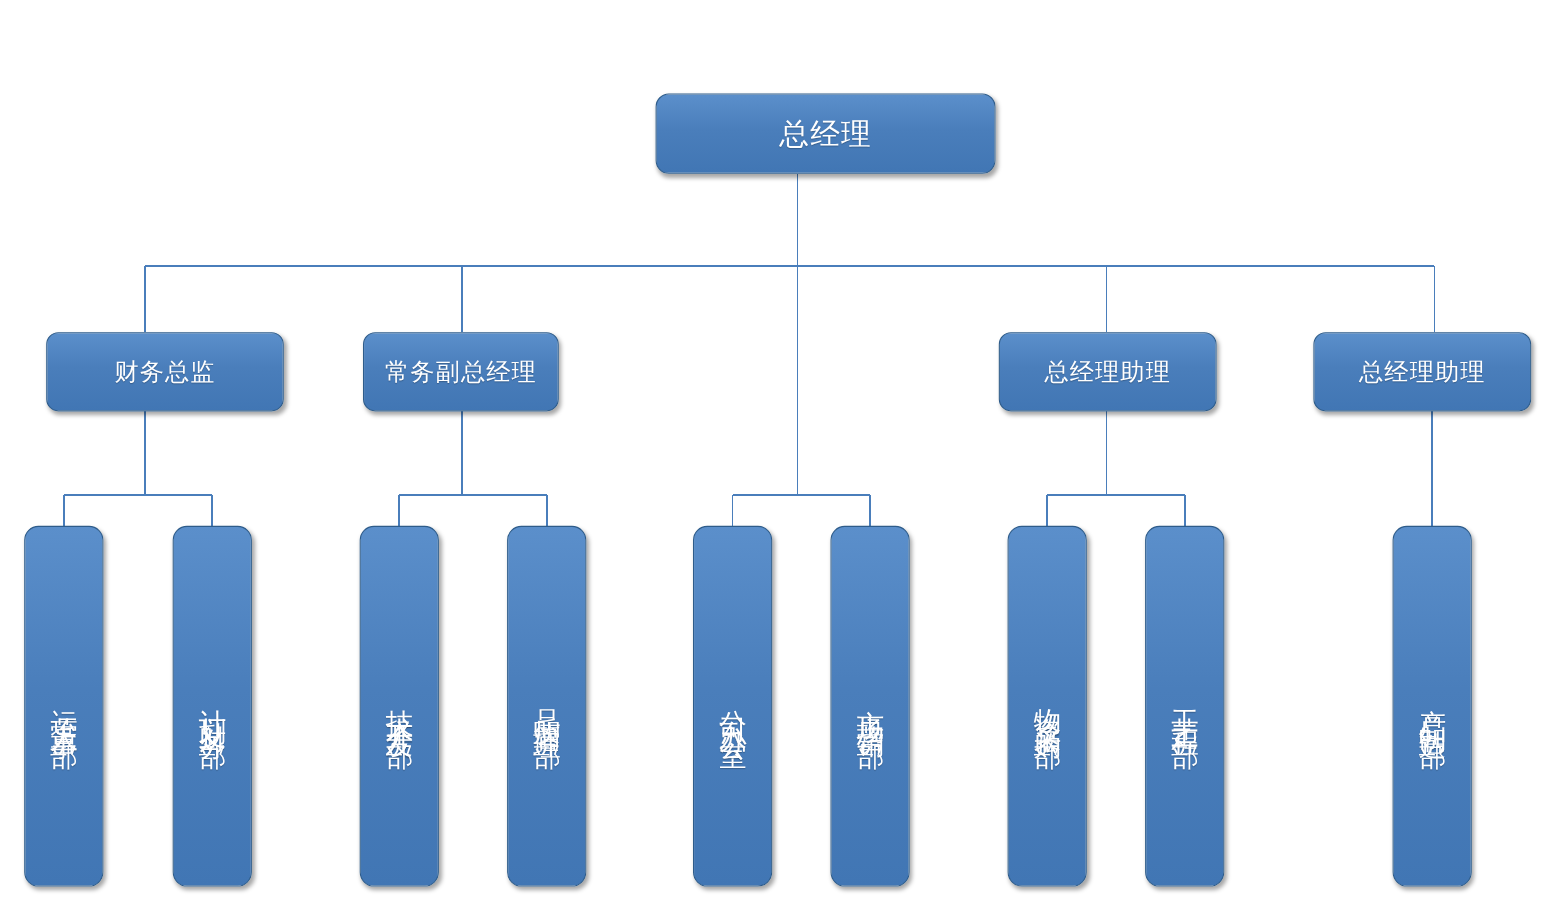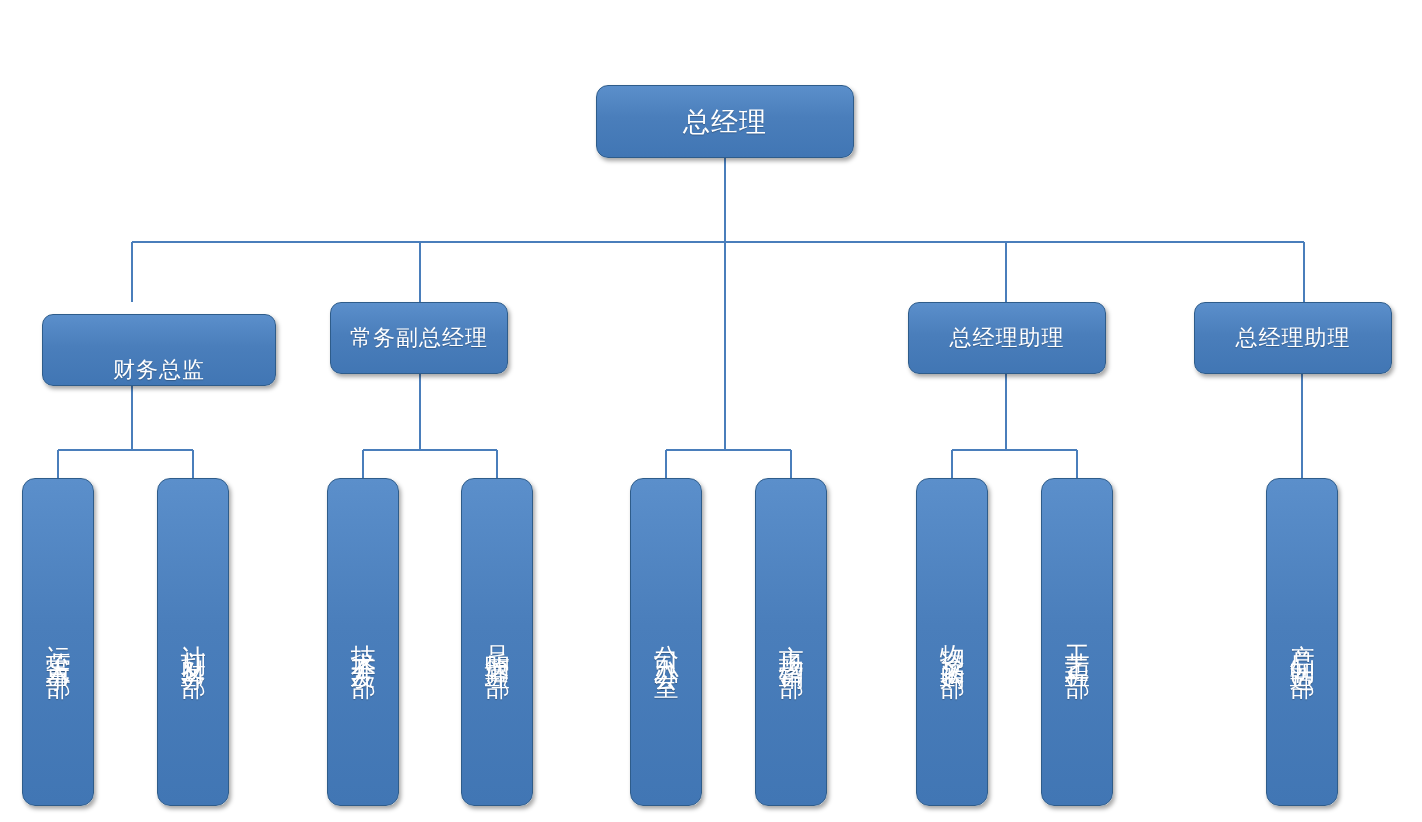--- a/index.html
+++ b/index.html
@@ -93,24 +93,24 @@
         <line x1="791" y1="450" x2="791" y2="478"></line>
         <line x1="1006" y1="374" x2="1006" y2="450"></line>
         <line x1="952" y1="450" x2="1077" y2="450"></line>
         <line x1="952" y1="450" x2="952" y2="478"></line>
         <line x1="1077" y1="450" x2="1077" y2="478"></line>
         <line x1="1302" y1="374" x2="1302" y2="478"></line>
       </g>
   </svg>
 
   <div id="nodes-layer">
-      <div class="node level-root" style="left: 596px; top: 85px; width: 258px; height: 73px;">
+      <div class="node level-root" style="left: 596px; top: 85px; width: 309px; height: 73px;">
         <span class="node-label">总经理</span>
       </div>
-      <div class="node level-mid" style="left: 42px; top: 314px; width: 234px; height: 72px; align-items: flex-end;">
+      <div class="node level-mid" style="left: 42px; top: 302px; width: 216px; height: 72px;">
         <span class="node-label">财务总监</span>
       </div>
       <div class="node level-mid" style="left: 330px; top: 302px; width: 178px; height: 72px;">
         <span class="node-label">常务副总经理</span>
       </div>
       <div class="node level-mid" style="left: 908px; top: 302px; width: 198px; height: 72px;">
         <span class="node-label">总经理助理</span>
       </div>
       <div class="node level-mid" style="left: 1194px; top: 302px; width: 198px; height: 72px;">
         <span class="node-label">总经理助理</span>

